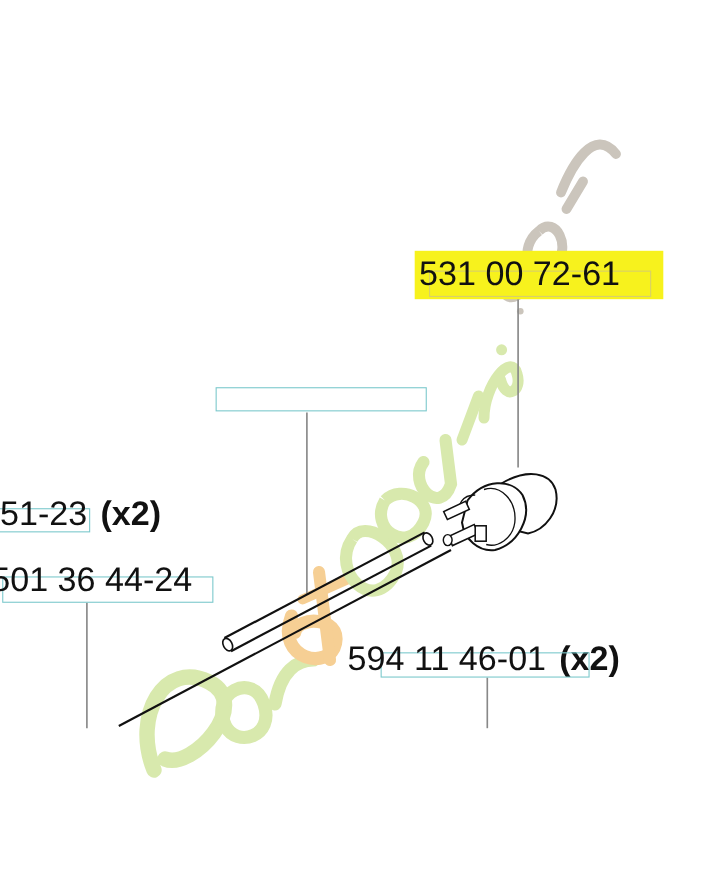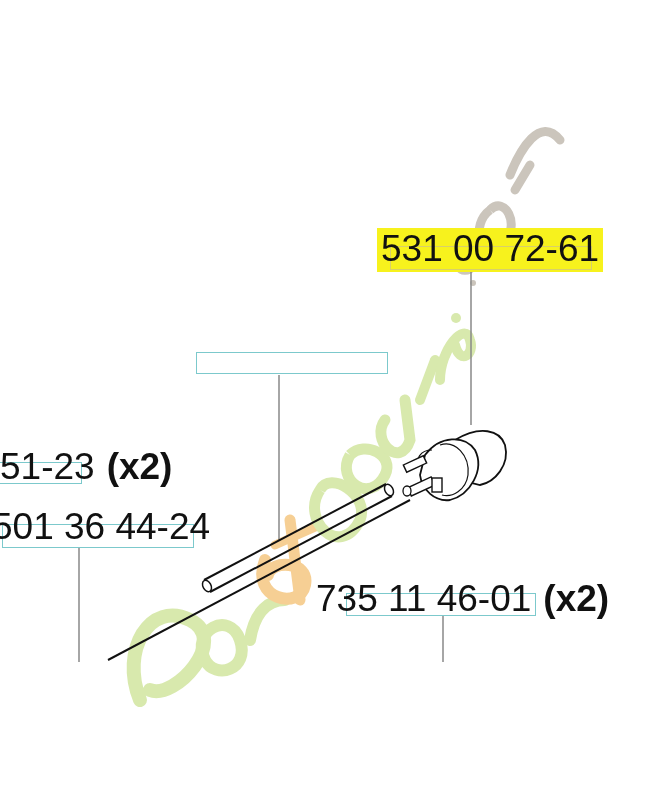--- a/index.html
+++ b/index.html
@@ -1,20 +1,20 @@
 <!DOCTYPE html>
 <html><head>
   <meta charset="utf-8">
   <style>
     html, body { margin:0; padding:0; }
     body { width:652px; height:800px; background:#ffffff; position:relative; overflow:hidden;
            font-family:"Liberation Sans", sans-serif; }
     .canvas { position:absolute; left:0; top:0; width:652px; height:800px; }
     svg { position:absolute; left:0; top:0; }
-    .label { position:absolute; font-size:37px; color:#111; white-space:nowrap; line-height:34px; letter-spacing:0px; }
+    .label { position:absolute; font-size:31px; color:#111; white-space:nowrap; line-height:34px; letter-spacing:0px; }
     .label .num { position:relative; z-index:2; }
     .label .qty { font-weight:bold; margin-left:12px; }
     .box { position:absolute; border:1.5px solid #7cc9cc; z-index:1; }
     .hl { position:absolute; background:#f7f21d; z-index:0; }
   </style>
 </head>
 <body>
 
 <div class="canvas">
 
@@ -78,15 +78,15 @@
     <span class="num">51-23</span><span class="qty">(x2)</span>
   </div>
 
   <div class="box" style="left:2px;top:524px;width:190px;height:22px;"></div>
   <div class="label" style="left:-8px;top:510px;">
     <span class="num">501 36 44-24</span>
   </div>
 
   <div class="box" style="left:346px;top:593px;width:188px;height:21px;"></div>
   <div class="label" style="left:316px;top:582px;">
-    <span class="num">735 11 46-01</span><span class="qty">(x2)</span>
+    <span class="num">594 11 46-01</span><span class="qty">(x2)</span>
   </div>
 </div>
 
 </body></html>

